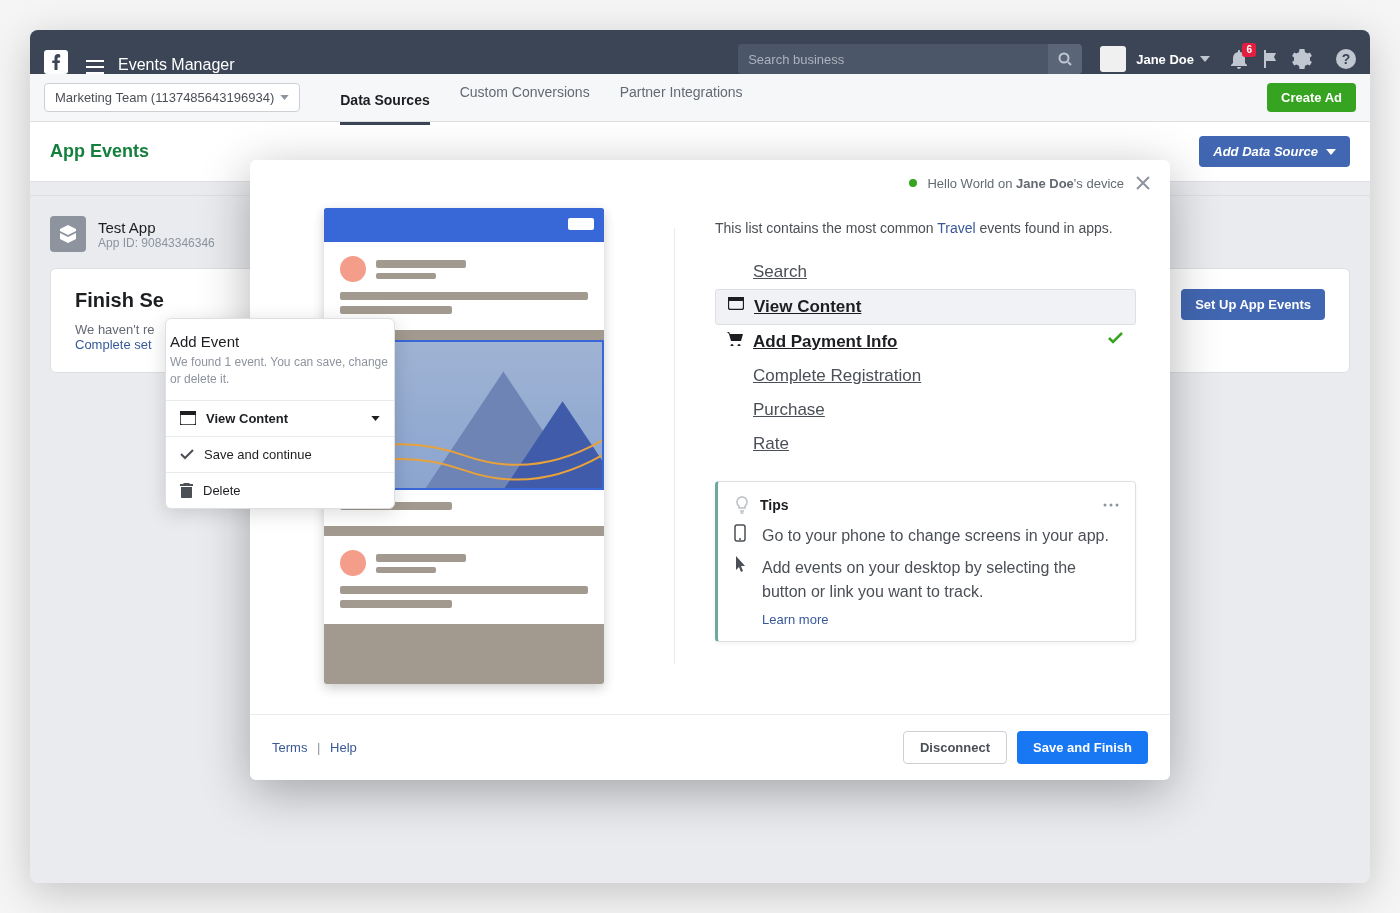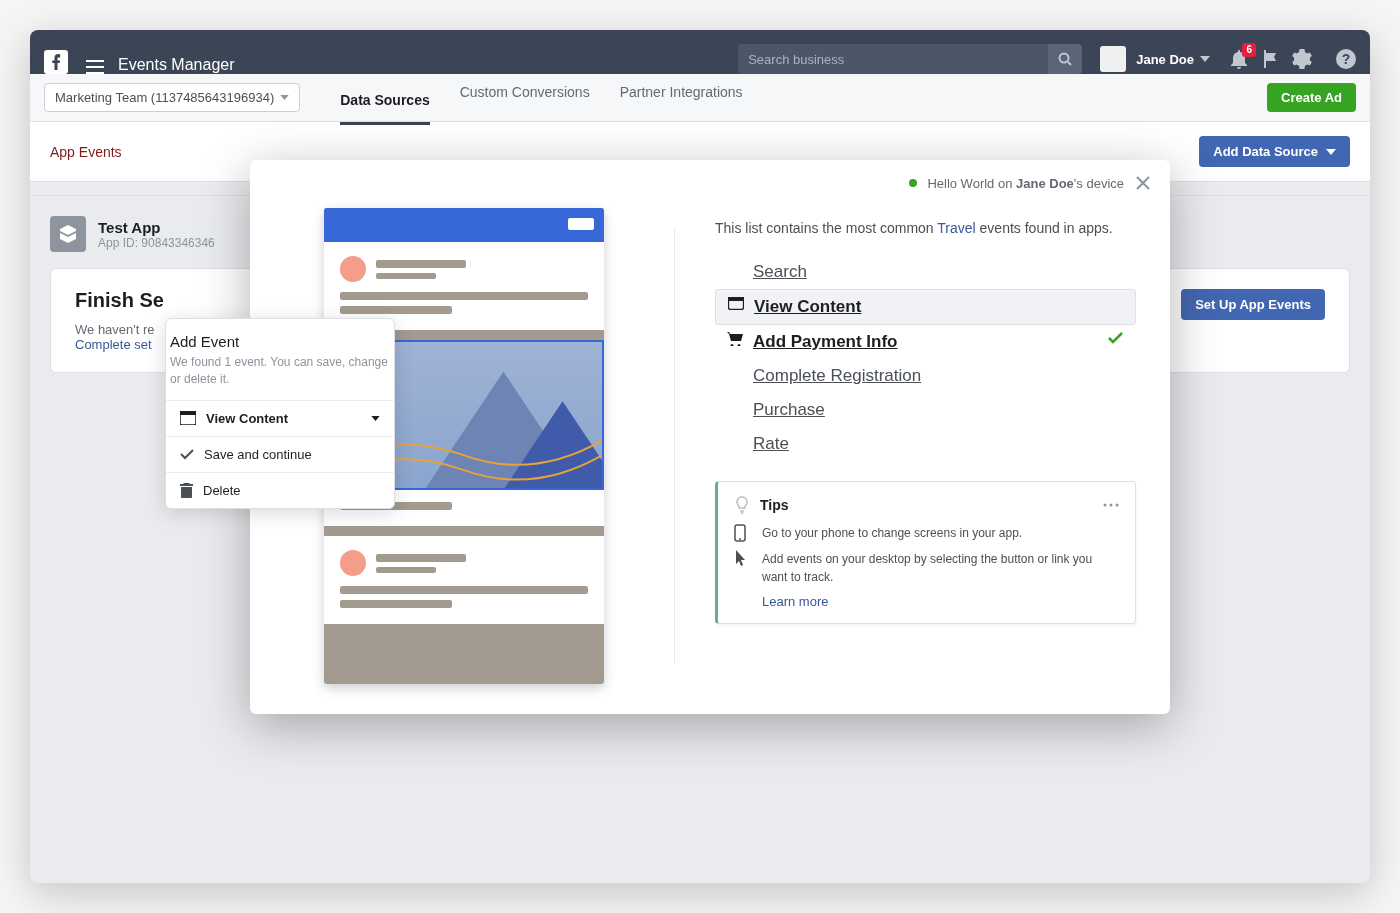--- a/index.html
+++ b/index.html
@@ -19,26 +19,26 @@
 .top-icons { display:flex; align-items:center; gap: 14px; margin-left: 20px; }
 .top-icon { position:relative; cursor:pointer; color:#c0c7d1; display:flex; align-items:center; }
 .badge { position:absolute; top:-6px; right:-8px; background:#e41e3f; color:#fff; font-size:10px; font-weight:700; border-radius:3px; padding:0 4px; line-height:14px; }
 .subbar { height: 48px; background: #f6f7f9; border-bottom: 1px solid #dddfe2; display:flex; align-items:center; padding: 0 14px; }
 .team-dd { background:#fff; border:1px solid #ccd0d5; border-radius:4px; padding: 6px 10px; font-size:13px; color:#4b4f56; display:flex; align-items:center; gap:6px; cursor:pointer; }
 .nav-tabs { display:flex; gap: 30px; margin-left: 40px; }
 .nav-tab { font-size: 14px; color:#646a73; padding: 14px 0; cursor:pointer; }
 .nav-tab.active { color:#1c1e21; font-weight:700; border-bottom: 3px solid #3b4556; margin-top: 8px; }
 .create-ad { margin-left:auto; background:#36a420; color:#fff; border:none; border-radius:4px; padding: 7px 14px; font-size:13px; font-weight:600; cursor:pointer; }
 .section-head { height: 60px; background:#fff; border-bottom:1px solid #dddfe2; display:flex; align-items:center; padding: 0 20px; }
-.section-title { font-size: 14px; font-weight:400; color:#7f1d1d; }
-.add-ds { margin-left:auto; background:#4267b2; color:#fff; border:none; border-radius:4px; padding: 8px 14px; font-size:13px; font-weight:600; cursor:pointer; display:flex; align-items:center; gap:8px; }
+.section-title { font-size: 18px; font-weight:700; color:#15803d; }
+.add-ds { margin-left:auto; background:#4267b2; color:#fff; border:none; border-radius:4px; padding: 8px 14px; font-size:13px; font-weight:600; cursor:pointer; display:flex; align-items:center; gap:8px;font-style:italic; }
 .content { padding: 20px; position:relative; }
 .app-row { display:flex; align-items:center; gap: 12px; margin-bottom: 16px; }
 .app-icon { width: 36px; height: 36px; background:#8d949e; border-radius:4px; display:flex; align-items:center; justify-content:center; }
-.app-name { font-size:15px; font-weight:700; color:#1c1e21; }
+.app-name { font-size:15px; font-weight:400; color:#1c1e21; }
 .app-id { font-size:12px; color:#8d949e; }
 .card { background:#fff; border:1px solid #dddfe2; border-radius:6px; padding: 20px 24px; display:flex; align-items:flex-start; justify-content:space-between; }
 .card-title { font-size: 20px; font-weight:600; color:#1c1e21; margin-bottom: 10px; }
 .card-sub { font-size: 13px; color:#646a73; }
 .card-link { color:#385898; cursor:pointer; }
 .setup-btn { background:#4267b2; color:#fff; border:none; border-radius:4px; padding: 8px 14px; font-size:13px; font-weight:600; cursor:pointer; }
 
 
 .popover { position:absolute; left: 135px; top: 288px; width: 230px; background:#fff; border:1px solid #dddfe2; border-radius:6px; box-shadow: 0 4px 20px rgba(0,0,0,0.15); z-index: 20; }
 .popover-head { padding: 14px 4px 12px; }
@@ -76,21 +76,21 @@
 .rec-desc { font-size: 14px; color:#4b4f56; line-height:1.5; margin-bottom: 16px; }
 .rec-link { color:#385898; }
 .rec-list { display:flex; flex-direction:column; }
 .rec-item { padding: 7px 12px; font-size: 17px; color:#4b4f56; display:flex; align-items:flex-start; gap:10px; border-radius:3px; cursor:pointer;text-decoration:underline; }
 .rec-item.selected { background:#f0f2f5; font-weight:700; color:#1c1e21; border:1px solid #dddfe2; }
 .rec-item .check { margin-left:auto; color:#36a420; }
 .rec-item.bold { font-weight:700; color:#1c1e21; }
 .tips-box { margin-top: 20px; border:1px solid #dddfe2; border-left: 3px solid #6fa89e; border-radius:4px; padding: 14px 16px; box-shadow: 0 2px 4px rgba(0,0,0,0.05); }
 .tips-head { display:flex; align-items:center; gap:10px; margin-bottom:10px; }
 .tips-title { font-weight:700; font-size:14px; color:#1c1e21; flex:1; }
-.tips-row { display:flex; gap:12px; font-size:12px; color:#4b4f56; line-height:1.5; margin-bottom:8px; }
+.tips-row { display:flex; gap:12px; font-size:16px; color:#4b4f56; line-height:1.5; margin-bottom:8px; }
 .tips-icon { flex: 0 0 16px; color:#4b4f56; }
 .learn-more { color:#385898; font-size:13px; cursor:pointer; margin-left: 28px; }
 .modal-footer { border-top:1px solid #e9ebee; padding: 16px 22px; display:flex; align-items:center; }
 .footer-links { font-size:13px; color:#385898; }
 .footer-links span { cursor:pointer; }
 .sep { color:#8d949e; margin: 0 6px; }
 .footer-btns { margin-left:auto; display:flex; gap:10px; }
 .btn-secondary { background:#fff; border:1px solid #ccd0d5; border-radius:4px; padding: 8px 16px; font-size:13px; font-weight:600; color:#4b4f56; cursor:pointer; }
 .btn-primary { background:#1877f2; color:#fff; border:none; border-radius:4px; padding: 8px 16px; font-size:13px; font-weight:600; cursor:pointer; }
 svg { display:block; }
@@ -359,15 +359,26 @@
                 <svg width="14" height="16" viewBox="0 0 14 16">
                   <path fill="#4b4f56" d="M2 0l0 14 3-3 2 5 2-1-2-5 4 0z"></path>
                 </svg>
               </span>
             <span>Add events on your desktop by selecting the button or link you want to track.</span>
           </div>
           <div class="learn-more">Learn more</div>
         </div>
       </div>
     </div>
+    <div class="modal-footer">
+      <div class="footer-links">
+        <span>Terms</span>
+        <span class="sep">|</span>
+        <span>Help</span>
+      </div>
+      <div class="footer-btns">
+        <button class="btn-secondary">Disconnect</button>
+        <button class="btn-primary">Save and Finish</button>
+      </div>
+    </div>
   </div>
 
 </div>
 
 </body></html>

